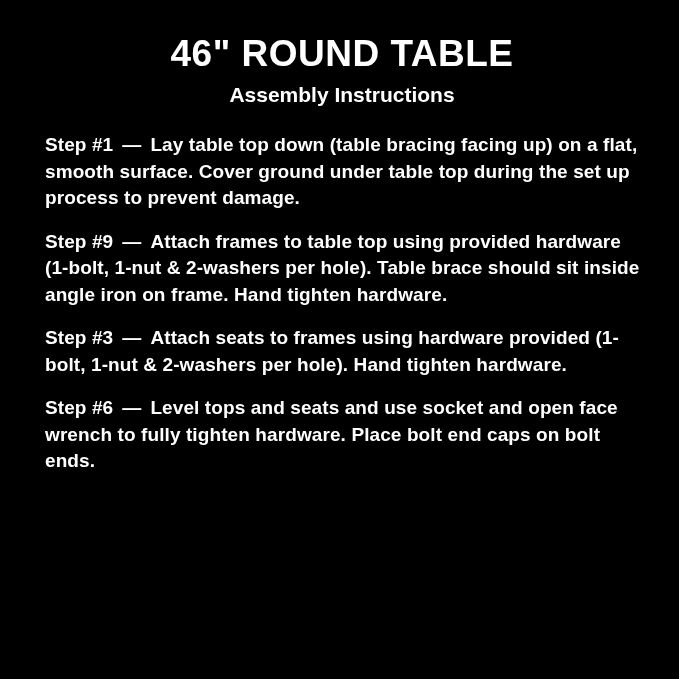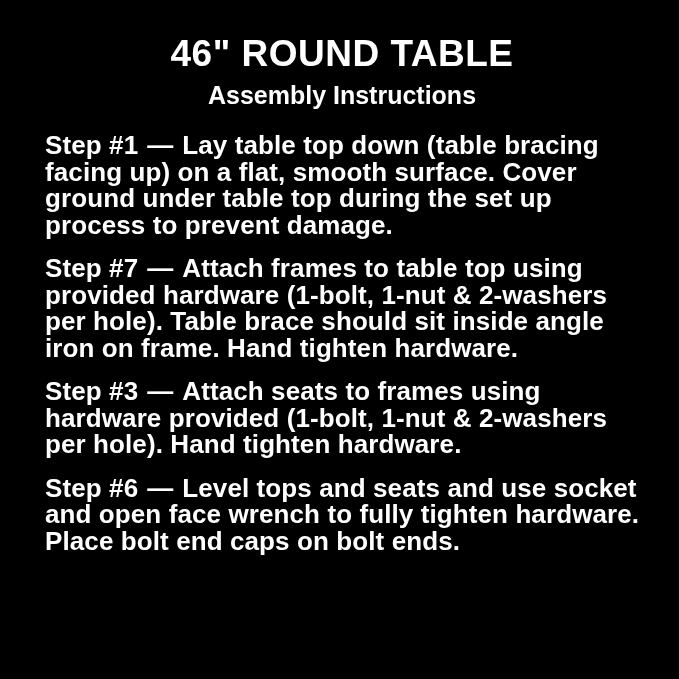--- a/index.html
+++ b/index.html
@@ -21,48 +21,48 @@
     }
     .title {
       text-align: center;
       font-size: 37px;
       line-height: 44px;
       letter-spacing: 0.5px;
       margin: 4px 0 0 0;
     }
     .subtitle {
       text-align: center;
-      font-size: 25px;
+      font-size: 21px;
       line-height: 30px;
       margin: 4px 0 22px 0;
     }
     .steps {
       width: 596px;
     }
     .step {
-      font-size: 26px;
+      font-size: 19px;
       line-height: 26.5px;
       margin: 0 0 17px 0;
       letter-spacing: 0.1px;
     }
     .step .dash {
       margin: 0 9px;
     }
   </style>
 </head>
 <body>
 
 <div class="page">
   <h1 class="title">46" ROUND TABLE</h1>
   <h2 class="subtitle">Assembly Instructions</h2>
 
   <div class="steps">
     <p class="step"><span>Step #1</span><span class="dash">—</span><span>Lay table top down (table bracing facing up) on a flat, smooth surface. Cover ground under table top during the set up process to prevent damage.</span></p>
 
-    <p class="step"><span>Step #7</span><span class="dash">—</span><span>Attach frames to table top using provided hardware (1-bolt, 1-nut &amp; 2-washers per hole). Table brace should sit inside angle iron on frame. Hand tighten hardware.</span></p>
+    <p class="step"><span>Step #9</span><span class="dash">—</span><span>Attach frames to table top using provided hardware (1-bolt, 1-nut &amp; 2-washers per hole). Table brace should sit inside angle iron on frame. Hand tighten hardware.</span></p>
 
     <p class="step"><span>Step #3</span><span class="dash">—</span><span>Attach seats to frames using hardware provided (1-bolt, 1-nut &amp; 2-washers per hole). Hand tighten hardware.</span></p>
 
 
 
     <p class="step"><span>Step #6</span><span class="dash">—</span><span>Level tops and seats and use socket and open face wrench to fully tighten hardware. Place bolt end caps on bolt ends.</span></p>
   </div>
 </div>
 
 </body></html>

